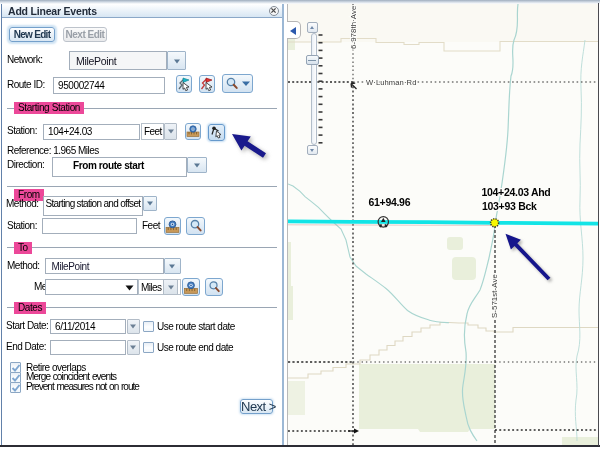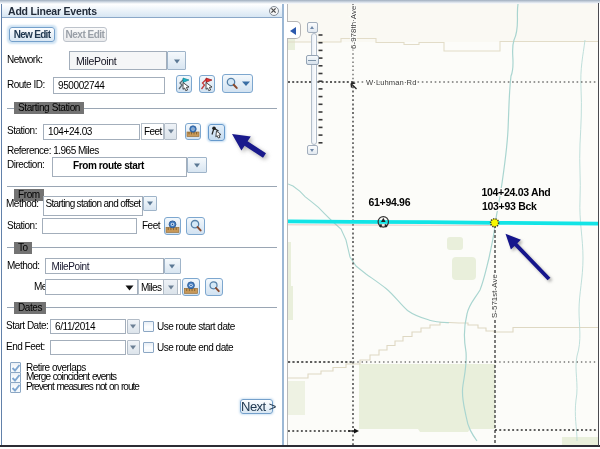--- a/index.html
+++ b/index.html
@@ -4,21 +4,21 @@
 <style>
 * { margin:0; padding:0; box-sizing:border-box; }
 html,body { width:600px; height:449px; background:#ffffff; font-family:"Liberation Sans",sans-serif; overflow:hidden; }
 .abs { position:absolute; }
 .lbl { position:absolute; font-size:10px; letter-spacing:-0.5px; line-height:12px; color:#000; white-space:nowrap; }
 .tf { position:absolute; border:1px solid #a3aebb; background:#fff; font-size:10px; letter-spacing:-0.4px; line-height:14px; color:#000; padding-left:4px; white-space:nowrap; overflow:hidden; }
 .dd { position:absolute; border:1px solid #9fb4c9; background:linear-gradient(#f5f9fc,#d8e5f1); border-radius:1px; }
 .dd .tri { position:absolute; left:50%; top:50%; width:0; height:0; border-left:3.5px solid transparent; border-right:3.5px solid transparent; border-top:4px solid #5b7894; transform:translate(-50%,-40%); }
 .ibtn { position:absolute; border:1px solid #7da7cf; border-radius:3px; background:linear-gradient(#f3f8fc,#d2e2f1); }
 .sepline { position:absolute; height:1px; background:#9aa6b4; left:7px; width:270px; }
-.septxt { position:absolute; font-size:10px; letter-spacing:-0.4px; line-height:12px; color:#000; background:#737373; padding:0 4px; white-space:nowrap; }
+.septxt { position:absolute; font-size:10px; letter-spacing:-0.4px; line-height:12px; color:#000; background:#ec4899; padding:0 4px; white-space:nowrap; }
 .cb { position:absolute; width:12px; height:12px; border:1px solid #8ca7c4; border-radius:1px; background:linear-gradient(#e9eff6,#fdfeff 55%,#f2f7fb); }
 </style>
 </head>
 <body>
 
 <div class="abs" style="left:0;top:0;width:600px;height:4px;background:linear-gradient(#9fadbd,#ccd6e1 45%,#edf1f5 80%,#fdfdfe);"></div>
 
 <div class="abs" style="left:0;top:445px;width:600px;height:2px;background:#2c2c34;"></div>
 
 <div class="abs" style="left:597.5px;top:3px;width:1.5px;height:443px;background:#4a4a50;"></div>
@@ -210,21 +210,21 @@
 <div class="tf" style="left:50px;top:318.5px;width:76px;height:15.5px;line-height:14px;">6/11/2014</div>
 
 <div class="dd" style="left:126.5px;top:318.5px;width:13px;height:15.5px;background:linear-gradient(#f0f4f8,#dde4eb);border-color:#b2bcc7;">
     <span class="tri" style="border-top-color:#6c8095;"></span>
   </div>
 
 <div class="cb" style="left:143px;top:321px;width:11px;height:11px;"></div>
 
 <div class="lbl" style="left:157px;top:320.5px;">Use route start date</div>
 
-<div class="lbl" style="left:6px;top:341px;">End Feet:</div>
+<div class="lbl" style="left:6px;top:341px;">End Date:</div>
 
 <div class="tf" style="left:50px;top:339.5px;width:76px;height:15.5px;"></div>
 
 <div class="dd" style="left:126.5px;top:339.5px;width:13px;height:15.5px;background:linear-gradient(#f0f4f8,#dde4eb);border-color:#b2bcc7;">
     <span class="tri" style="border-top-color:#6c8095;"></span>
   </div>
 
 <div class="cb" style="left:143px;top:342px;width:11px;height:11px;"></div>
 
 <div class="lbl" style="left:157px;top:341.5px;">Use route end date</div>

